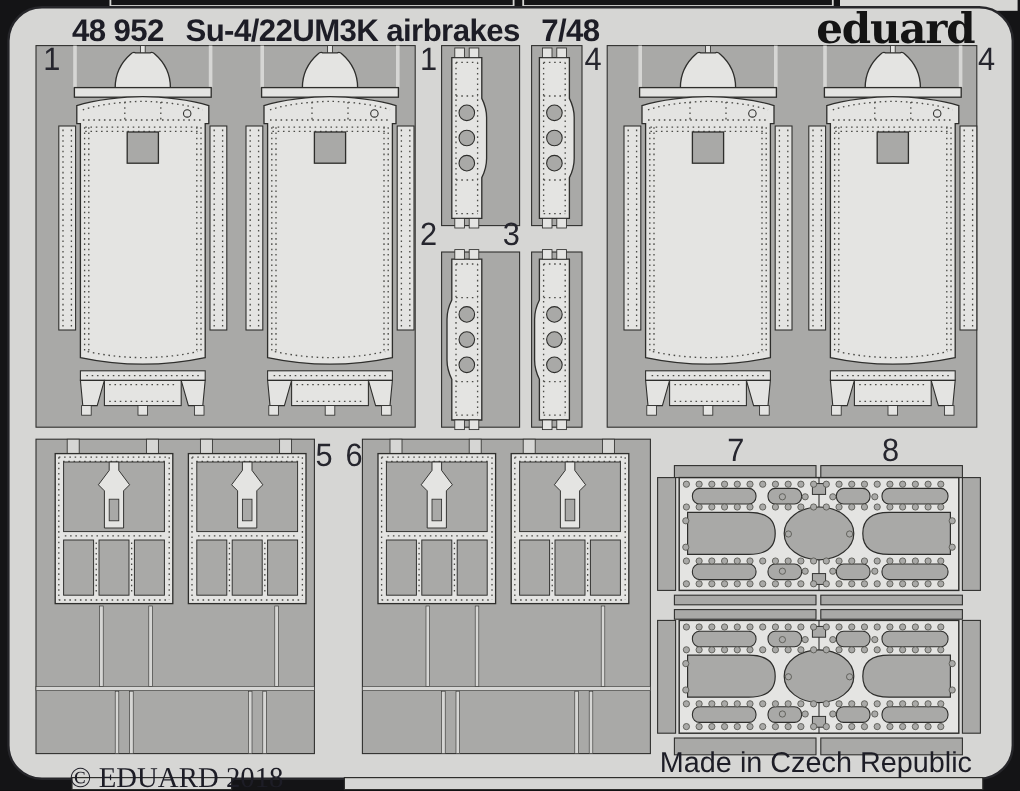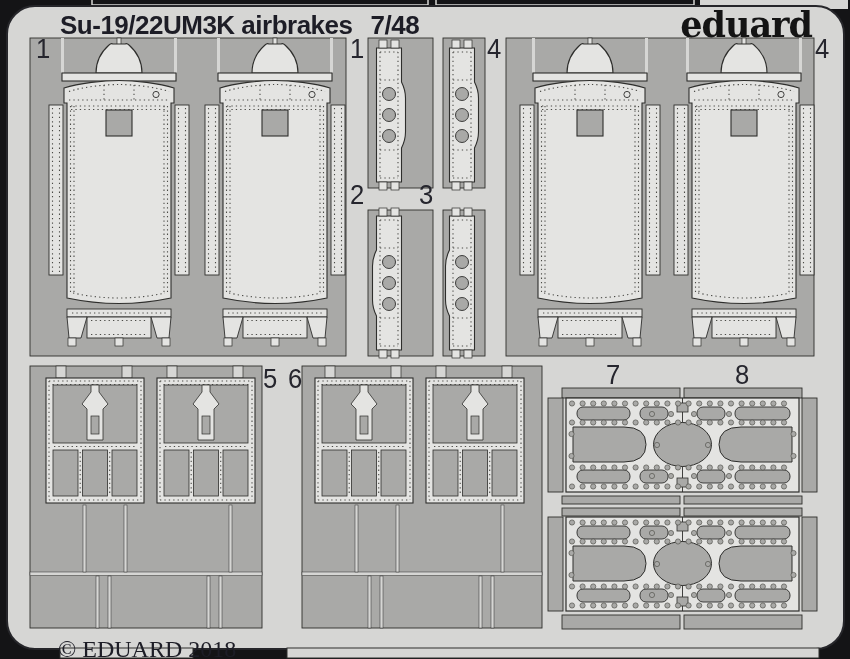--- a/index.html
+++ b/index.html
@@ -574,26 +574,28 @@
       <circle cx="729" cy="595" r="2.6" fill="#a9a9a7" stroke="#55554f" stroke-width="0.7"></circle>
       <circle cx="571.5" cy="553" r="2.6" fill="#a9a9a7" stroke="#55554f" stroke-width="0.7"></circle>
       <circle cx="571.5" cy="575" r="2.6" fill="#a9a9a7" stroke="#55554f" stroke-width="0.7"></circle>
       <circle cx="793.5" cy="553" r="2.6" fill="#a9a9a7" stroke="#55554f" stroke-width="0.7"></circle>
       <circle cx="793.5" cy="575" r="2.6" fill="#a9a9a7" stroke="#55554f" stroke-width="0.7"></circle>
       <circle cx="657" cy="564" r="2.6" fill="#a9a9a7" stroke="#55554f" stroke-width="0.7"></circle>
       <circle cx="708" cy="564" r="2.6" fill="#a9a9a7" stroke="#55554f" stroke-width="0.7"></circle>
     </svg>
 
   <div class="hdr-row">
-    <span>Su-19/22UM3K airbrakes</span>
+    <span class="txt0">48 952</span>
+    <span>Su-4/22UM3K airbrakes</span>
     <span>7/48</span>
   </div>
   <div class="brand">eduard</div>
 
   <div class="txt foot" id="copyright">© EDUARD 2018</div>
+  <div class="txt foot" id="origin">Made in Czech Republic</div>
 
   <div id="labels">
       <div class="part-num" style="left: 36px; top: 34px;">1</div>
       <div class="part-num" style="left: 350px; top: 34px;">1</div>
       <div class="part-num" style="left: 487px; top: 34px;">4</div>
       <div class="part-num" style="left: 815px; top: 34px;">4</div>
       <div class="part-num" style="left: 350px; top: 180px;">2</div>
       <div class="part-num" style="left: 419px; top: 180px;">3</div>
       <div class="part-num" style="left: 263px; top: 364px;">5</div>
       <div class="part-num" style="left: 288px; top: 364px;">6</div>

